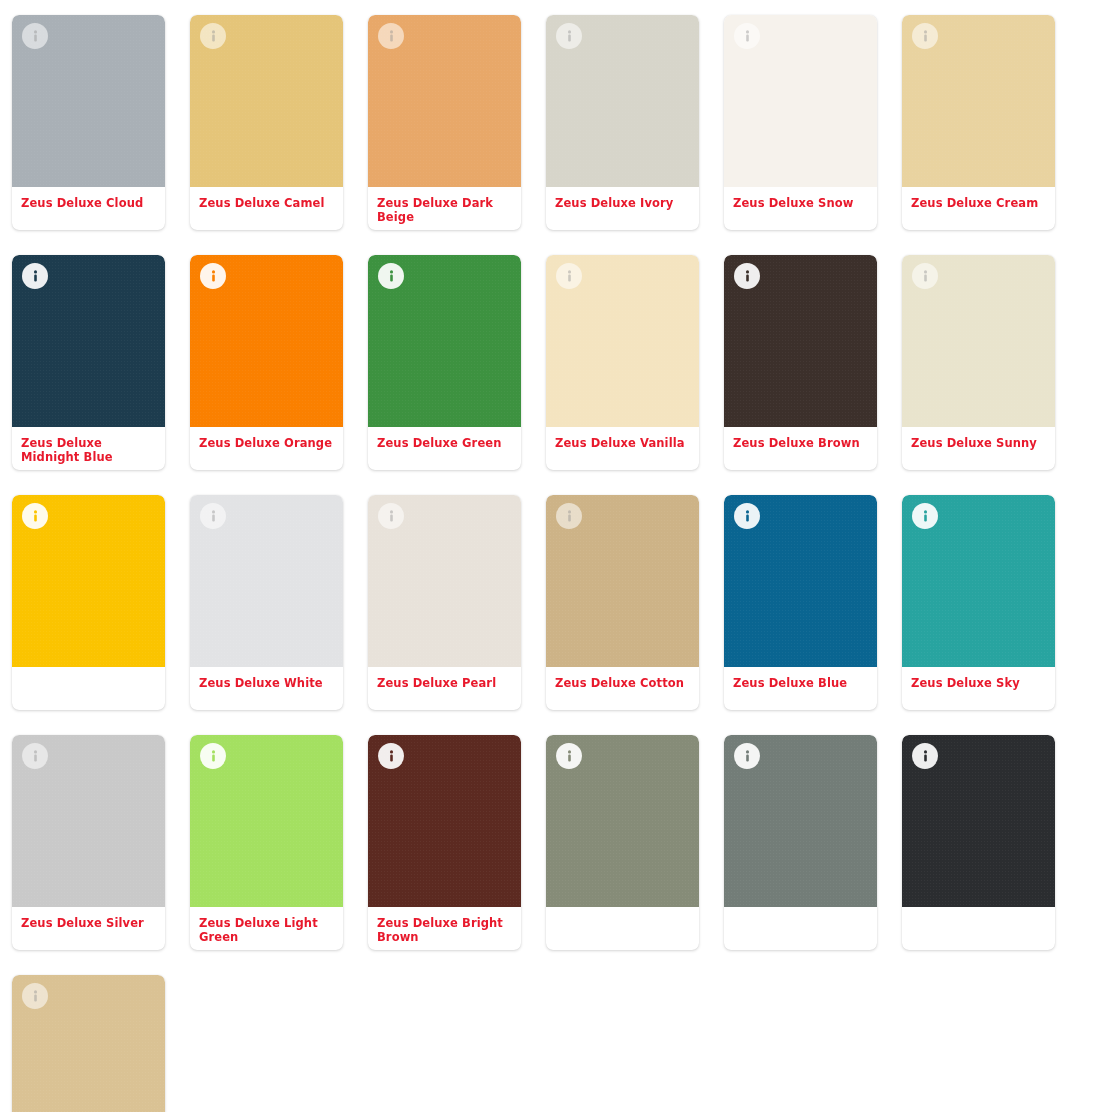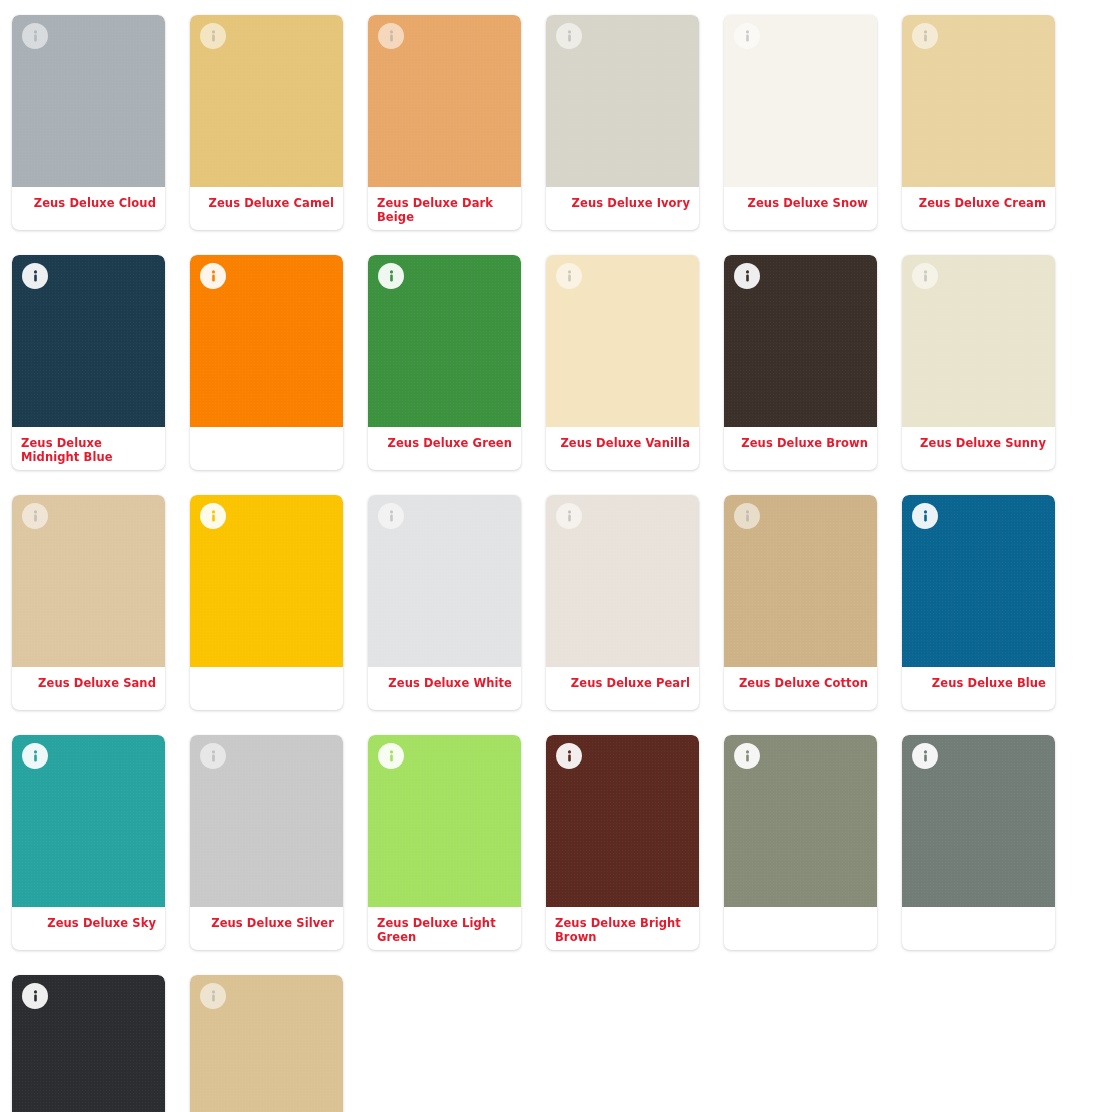--- a/index.html
+++ b/index.html
@@ -27,21 +27,20 @@
     height: 215px;
     margin: 0 25px 25px 0;
     background: #ffffff;
     border-radius: 7px;
     box-shadow: 0 1px 3px rgba(0,0,0,0.16), 0 0 1px rgba(0,0,0,0.12);
     overflow: hidden;
     display: flex;
     flex-direction: column;
     position: relative;
     cursor: pointer;
-    align-items: flex-end;
   }
 
   .swatch-color {
     height: 172px;
     width: 100%;
     position: relative;
     border-top-left-radius: 7px;
     border-top-right-radius: 7px;
     flex: 0 0 auto;
   }
@@ -173,20 +172,21 @@
     </div>
     <div class="swatch-card">
       <div class="swatch-color" style="background: rgb(250, 128, 0);">
         <span class="info-icon">
           <svg width="13" height="13" viewBox="0 0 13 13" aria-hidden="true">
             <circle cx="6.5" cy="1.9" r="1.55" fill="#fa8000"></circle>
             <rect x="5.2" y="4.6" width="2.6" height="7" rx="1.1" fill="#fa8000"></rect>
           </svg>
         </span>
       </div>
+      <div class="swatch-label">Zeus Deluxe Orange</div>
     </div>
     <div class="swatch-card">
       <div class="swatch-color" style="background: rgb(61, 146, 64);">
         <span class="info-icon">
           <svg width="13" height="13" viewBox="0 0 13 13" aria-hidden="true">
             <circle cx="6.5" cy="1.9" r="1.55" fill="#3d9240"></circle>
             <rect x="5.2" y="4.6" width="2.6" height="7" rx="1.1" fill="#3d9240"></rect>
           </svg>
         </span>
       </div>
@@ -219,31 +219,20 @@
         <span class="info-icon faint">
           <svg width="13" height="13" viewBox="0 0 13 13" aria-hidden="true">
             <circle cx="6.5" cy="1.9" r="1.55" fill="rgba(140,140,140,0.42)"></circle>
             <rect x="5.2" y="4.6" width="2.6" height="7" rx="1.1" fill="rgba(140,140,140,0.42)"></rect>
           </svg>
         </span>
       </div>
       <div class="swatch-label">Zeus Deluxe Sunny</div>
     </div>
     <div class="swatch-card">
-      <div class="swatch-color" style="background: rgb(221, 198, 162);">
-        <span class="info-icon faint">
-          <svg width="13" height="13" viewBox="0 0 13 13" aria-hidden="true">
-            <circle cx="6.5" cy="1.9" r="1.55" fill="rgba(140,140,140,0.42)"></circle>
-            <rect x="5.2" y="4.6" width="2.6" height="7" rx="1.1" fill="rgba(140,140,140,0.42)"></rect>
-          </svg>
-        </span>
-      </div>
-      <div class="swatch-label">Zeus Deluxe Sand</div>
-    </div>
-    <div class="swatch-card">
       <div class="swatch-color" style="background: rgb(251, 196, 0);">
         <span class="info-icon">
           <svg width="13" height="13" viewBox="0 0 13 13" aria-hidden="true">
             <circle cx="6.5" cy="1.9" r="1.55" fill="#fbc400"></circle>
             <rect x="5.2" y="4.6" width="2.6" height="7" rx="1.1" fill="#fbc400"></rect>
           </svg>
         </span>
       </div>
     </div>
     <div class="swatch-card">

